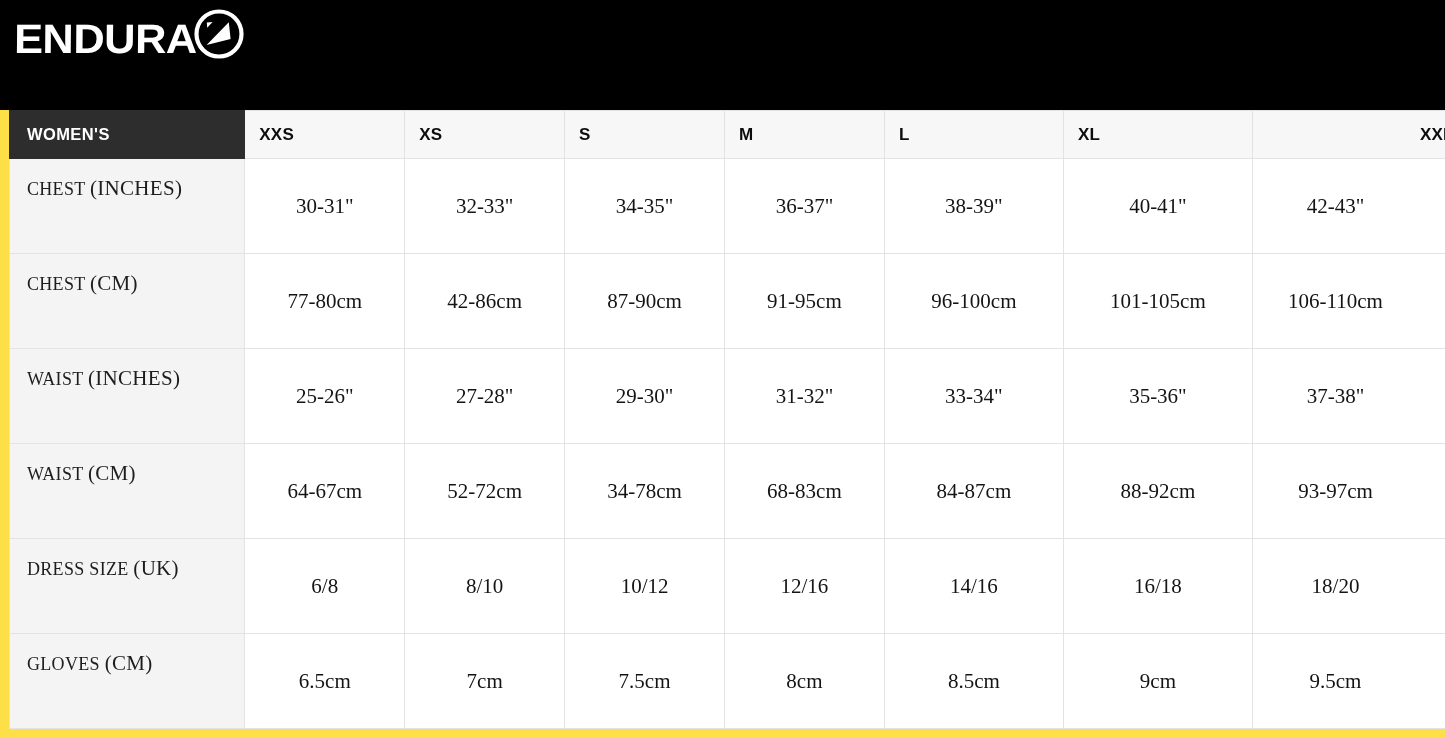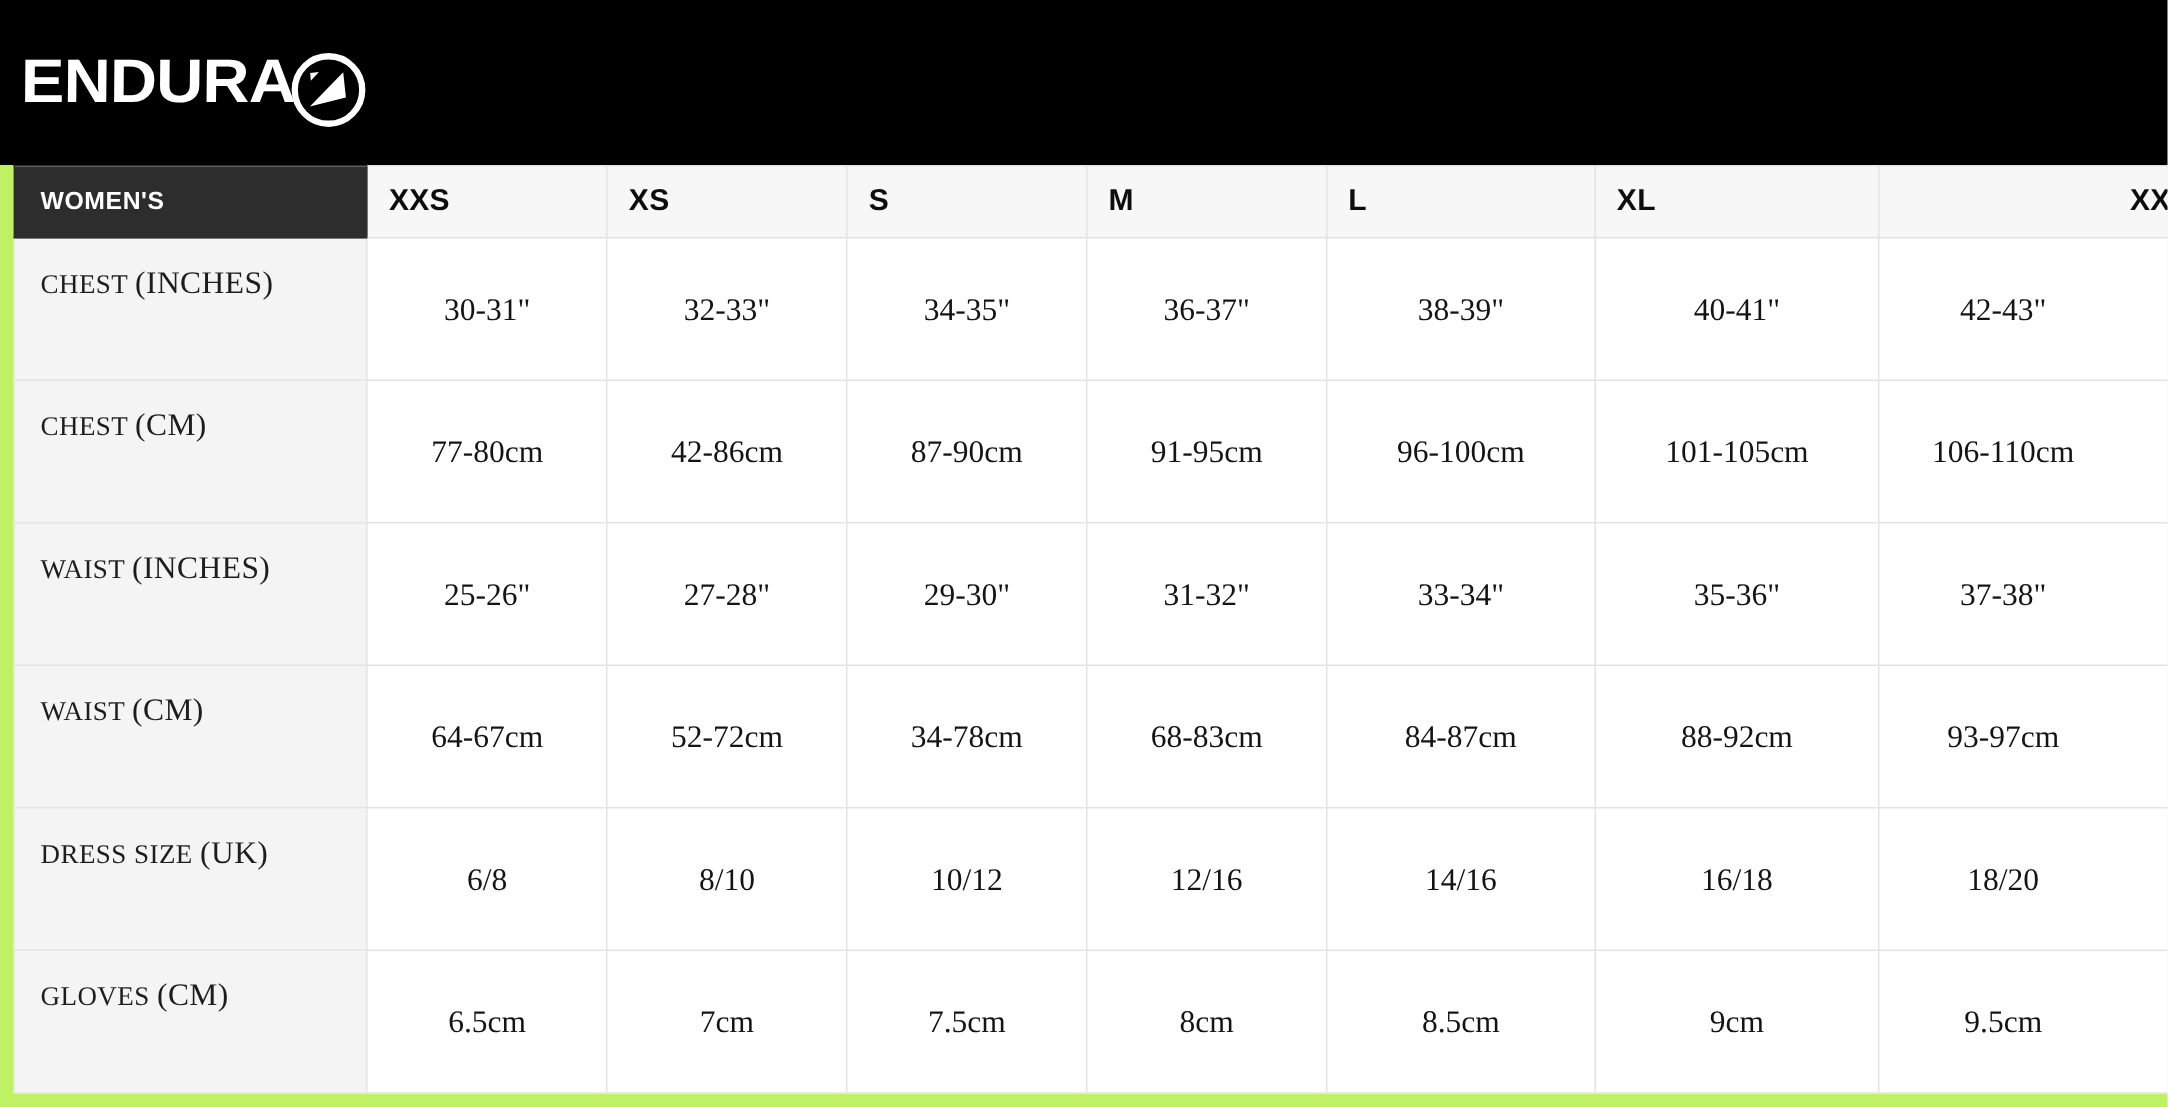--- a/index.html
+++ b/index.html
@@ -20,23 +20,23 @@
   .brand-band {
     position: relative;
     width: 1445px;
     height: 110px;
     background: #000000;
     overflow: hidden;
   }
   .brand-logo {
     position: absolute;
     left: 14px;
-    top: 34px;
+    top: 4px;
     display: flex;
-    align-items: flex-start;
+    align-items: flex-end;
     height: 56px;
   }
   .wordmark {
     color: #ffffff;
     font-family: "Liberation Sans", sans-serif;
     font-weight: 700;
     font-size: 41px;
     letter-spacing: -0.5px;
     line-height: 1;
     transform: scaleX(1.06) skewX(-0.5deg);
@@ -50,21 +50,21 @@
     height: 52px;
     flex: 0 0 52px;
     display: block;
   }
 
   
   .table-wrap {
     position: relative;
     width: 1445px;
     height: 628px;
-    background: #bef264;
+    background: #fde047;
     overflow: hidden;
     padding-left: 9px;
     box-sizing: border-box;
   }
   table.size-chart {
     border-collapse: collapse;
     table-layout: fixed;
     width: 1590px;           
     border: 1px solid #e3e3e3;
     background: #ffffff;
@@ -82,21 +82,21 @@
     vertical-align: middle;
   }
 
   
   tr.head-row th {
     height: 47px;
     background: #f7f7f7;
     color: #0d0d0d;
     font-family: "Liberation Sans", sans-serif;
     font-weight: 700;
-    font-size: 20px;
+    font-size: 17px;
     letter-spacing: 0.2px;
     text-align: left;
     padding: 0 14px;
     vertical-align: middle;
     white-space: nowrap;
   }
   tr.head-row th.corner-cell {
     background: #2e2d2d;
     color: #ffffff;
     border-color: #2e2d2d;

